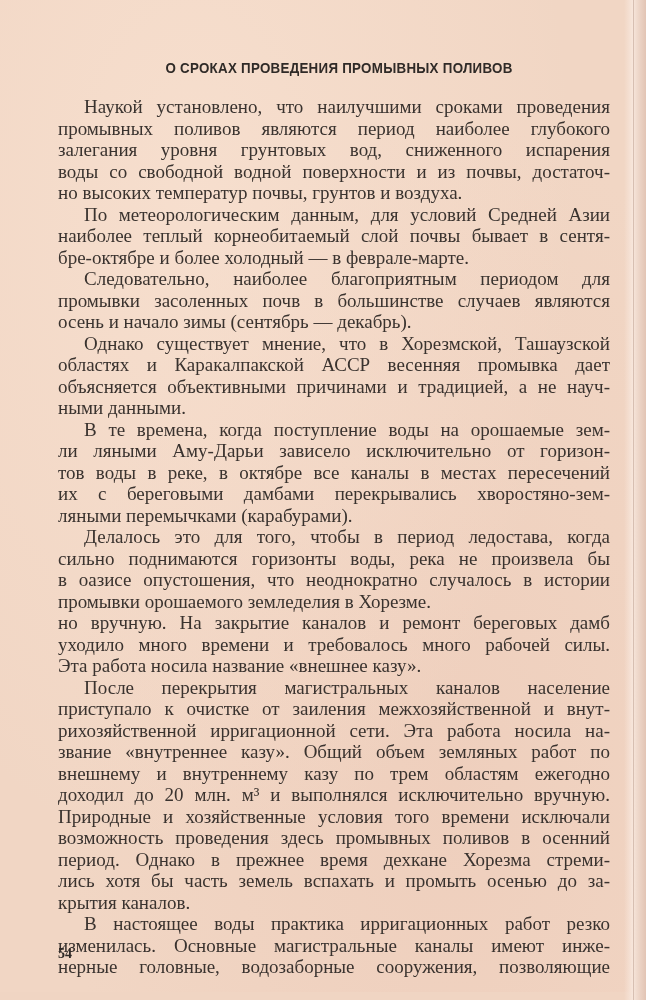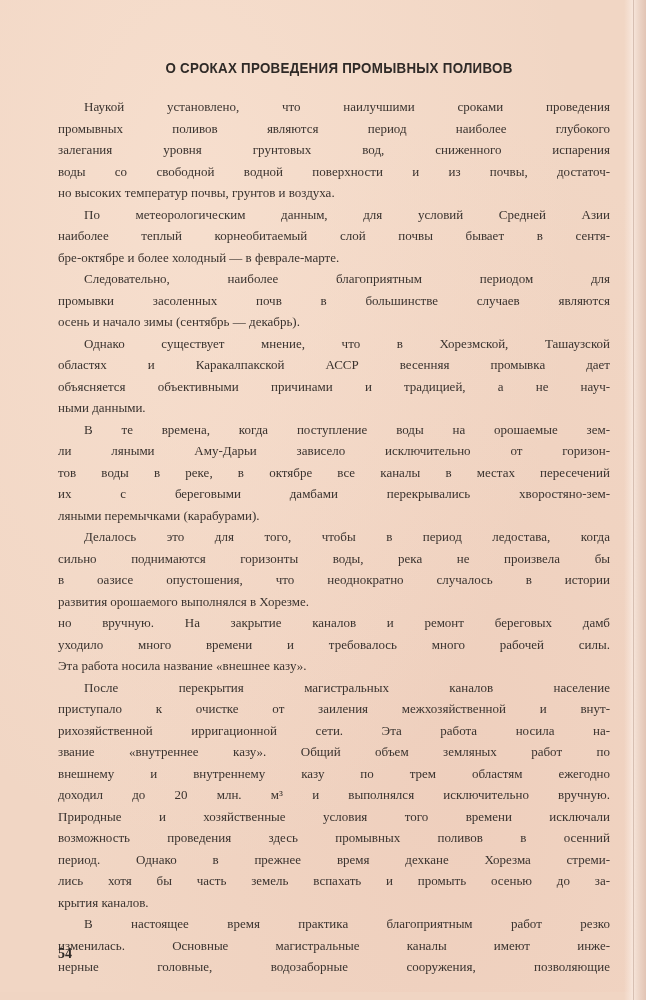--- a/index.html
+++ b/index.html
@@ -51,21 +51,21 @@
       text-align: center;
       font-family: "Liberation Sans", "DejaVu Sans", sans-serif;
       font-weight: bold;
       font-size: 14.5px;
       letter-spacing: 0.3px;
       color: #2f2a27;
       margin: 0 0 20px 10px;
       transform: scaleX(0.92);
     }
     .para {
-      font-size: 13px;
+      font-size: 19px;
       line-height: 21.5px;
       margin: 0;
       text-align: justify;
     }
     .line {
       display: block;
       white-space: nowrap;
       text-align: justify;
       text-align-last: justify;
       overflow: hidden;
@@ -128,21 +128,21 @@
       <span class="line">ли ляными Аму-Дарьи зависело исключительно от горизон-</span>
       <span class="line">тов воды в реке, в октябре все каналы в местах пересечений</span>
       <span class="line">их с береговыми дамбами перекрывались хворостяно-зем-</span>
       <span class="line last">ляными перемычками (карабурами).</span>
     </p>
 
     <p class="para">
       <span class="line first">Делалось это для того, чтобы в период ледостава, когда</span>
       <span class="line">сильно поднимаются горизонты воды, река не произвела бы</span>
       <span class="line">в оазисе опустошения, что неоднократно случалось в истории</span>
-      <span class="line last">развития орошаемого выполнялся в Хорезме.</span>
+      <span class="line last">промывки орошаемого земледелия в Хорезме.</span>
     </p>
 
     <p class="para">
       <span class="line">но вручную. На закрытие каналов и ремонт береговых дамб</span>
       <span class="line">уходило много времени и требовалось много рабочей силы.</span>
       <span class="line last">Эта работа носила название «внешнее казу».</span>
     </p>
 
     <p class="para">
       <span class="line first">После перекрытия магистральных каналов население</span>
@@ -152,21 +152,21 @@
       <span class="line">внешнему и внутреннему казу по трем областям ежегодно</span>
       <span class="line">доходил до 20 млн. м³ и выполнялся исключительно вручную.</span>
       <span class="line">Природные и хозяйственные условия того времени исключали</span>
       <span class="line">возможность проведения здесь промывных поливов в осенний</span>
       <span class="line">период. Однако в прежнее время дехкане Хорезма стреми-</span>
       <span class="line">лись хотя бы часть земель вспахать и промыть осенью до за-</span>
       <span class="line last">крытия каналов.</span>
     </p>
 
     <p class="para">
-      <span class="line first">В настоящее время практика благоприятным работ резко</span>
+      <span class="line first">В настоящее воды практика ирригационных работ резко</span>
       <span class="line">изменилась. Основные магистральные каналы имеют инже-</span>
       <span class="line">нерные головные, водозаборные сооружения, позволяющие</span>
 
     </p>
   </div>
 
   <div class="page-number">54</div>
 </div>
 
 </body></html>

